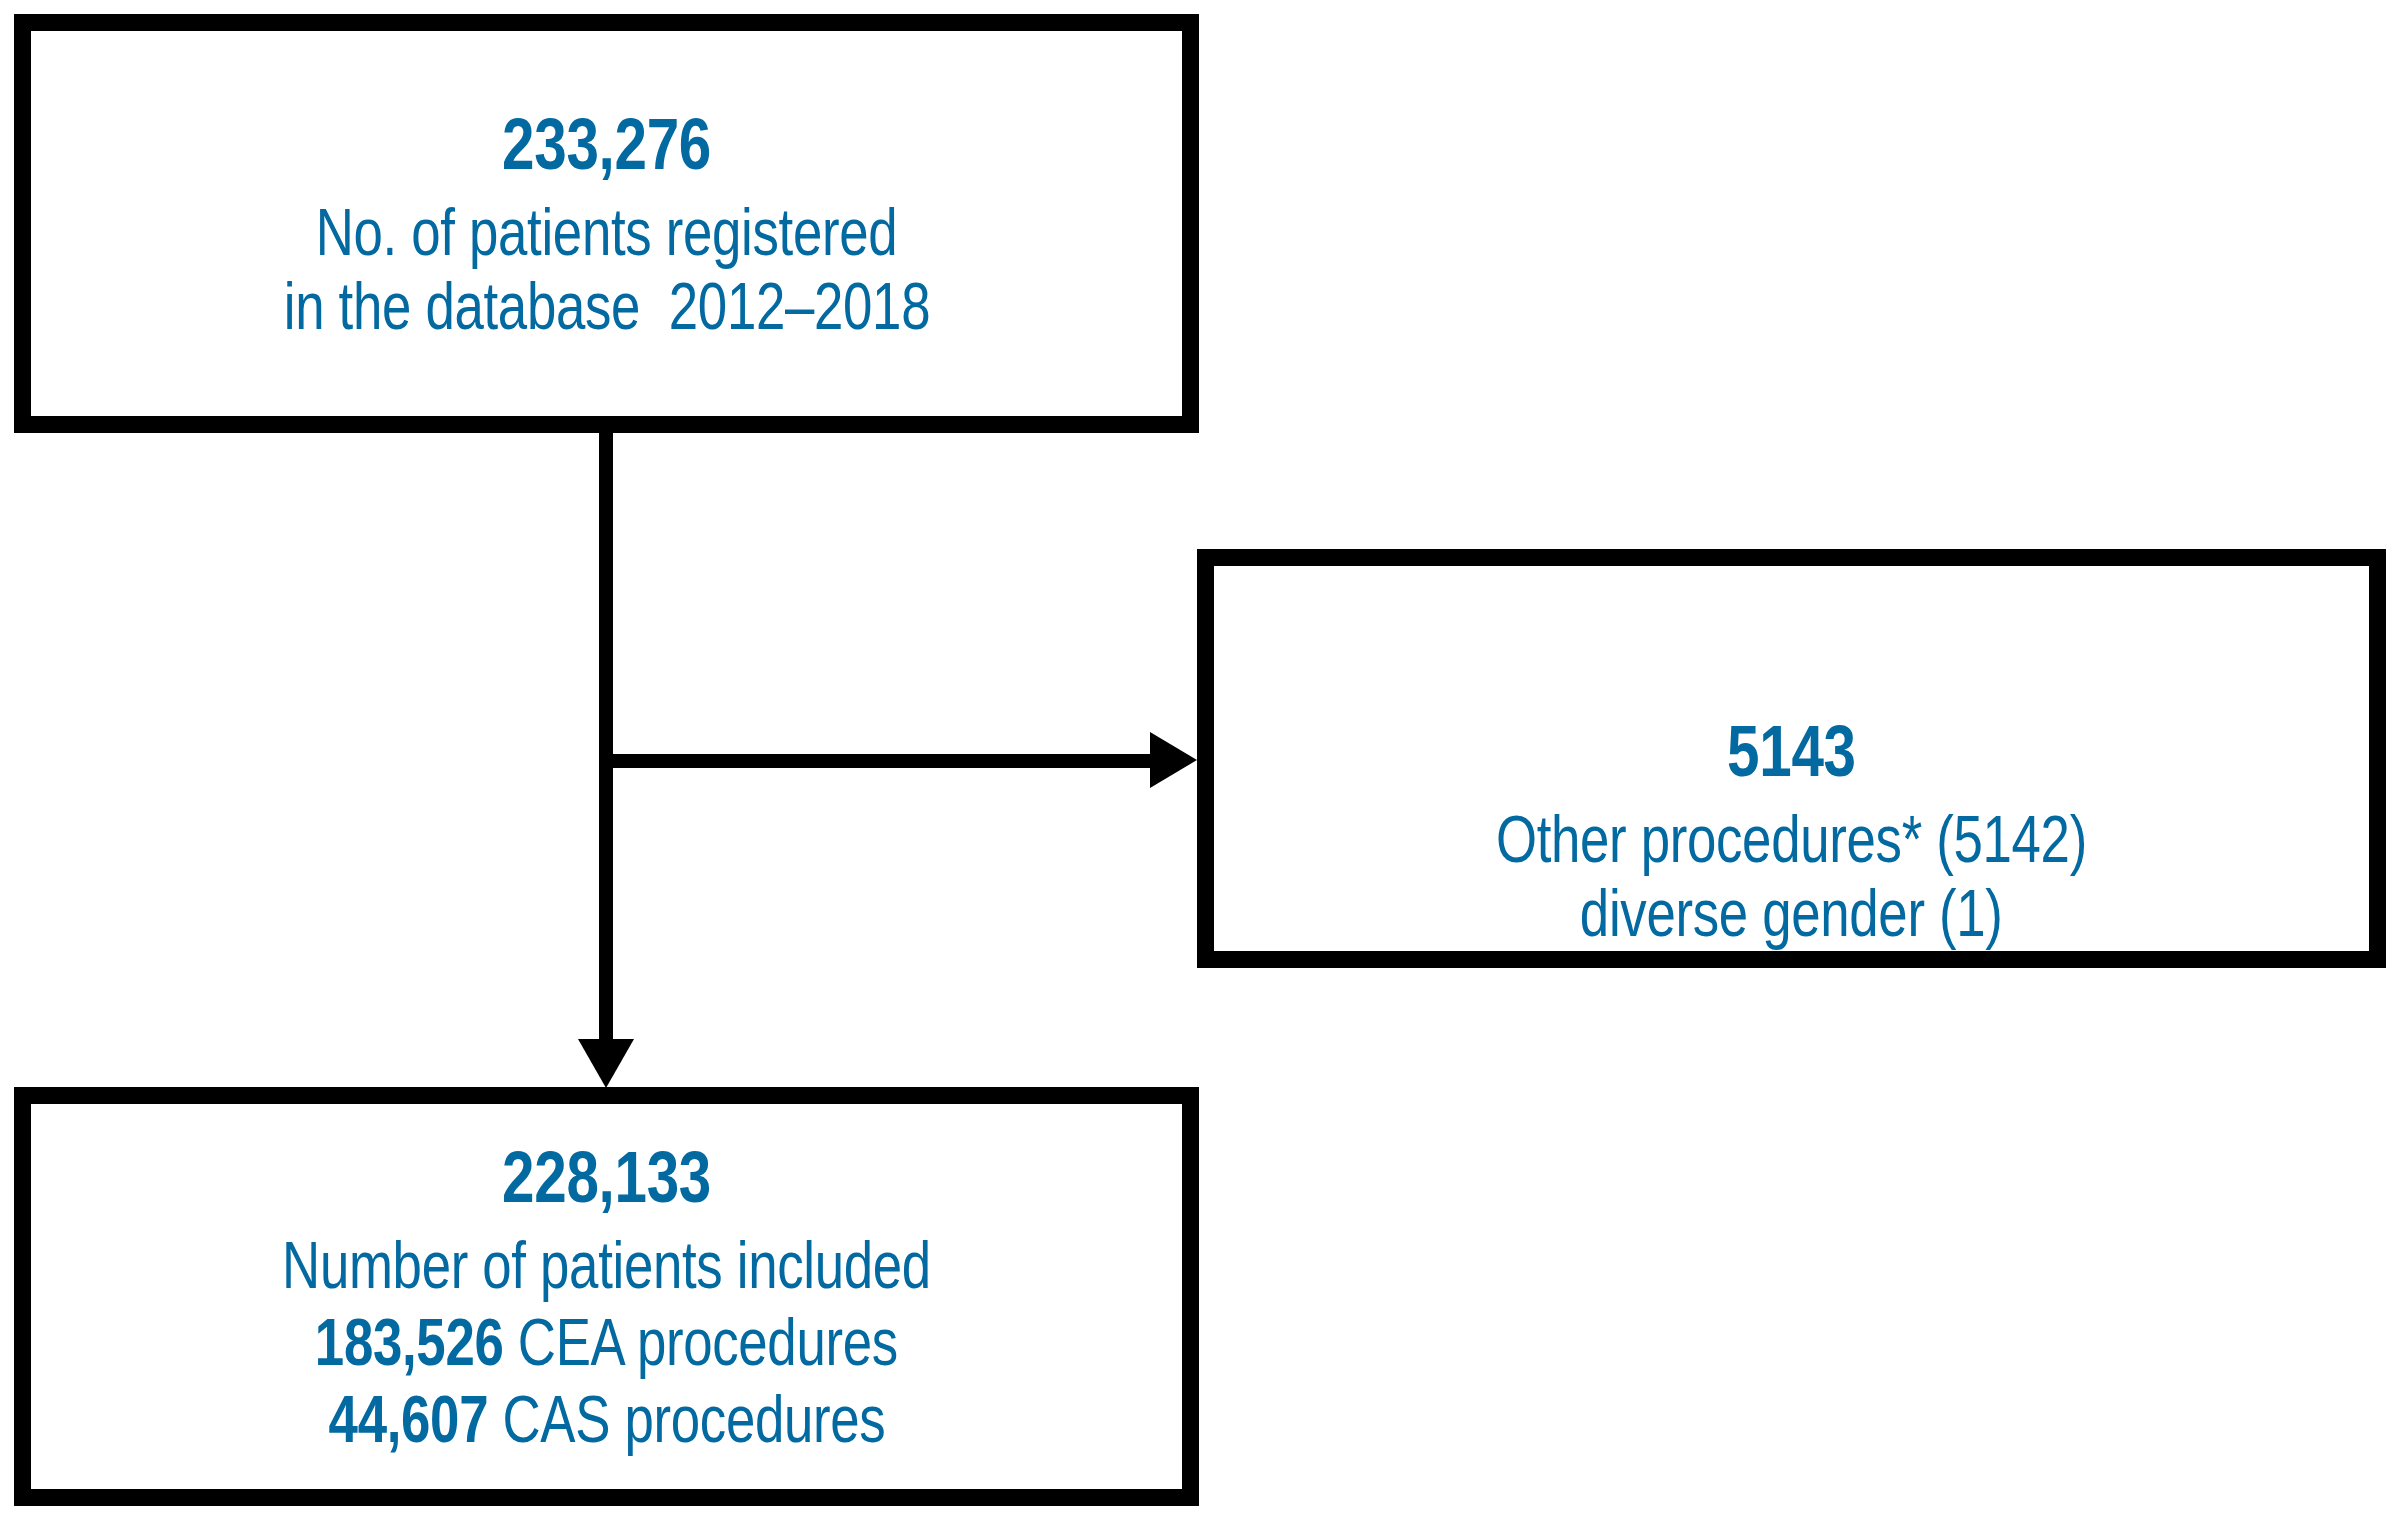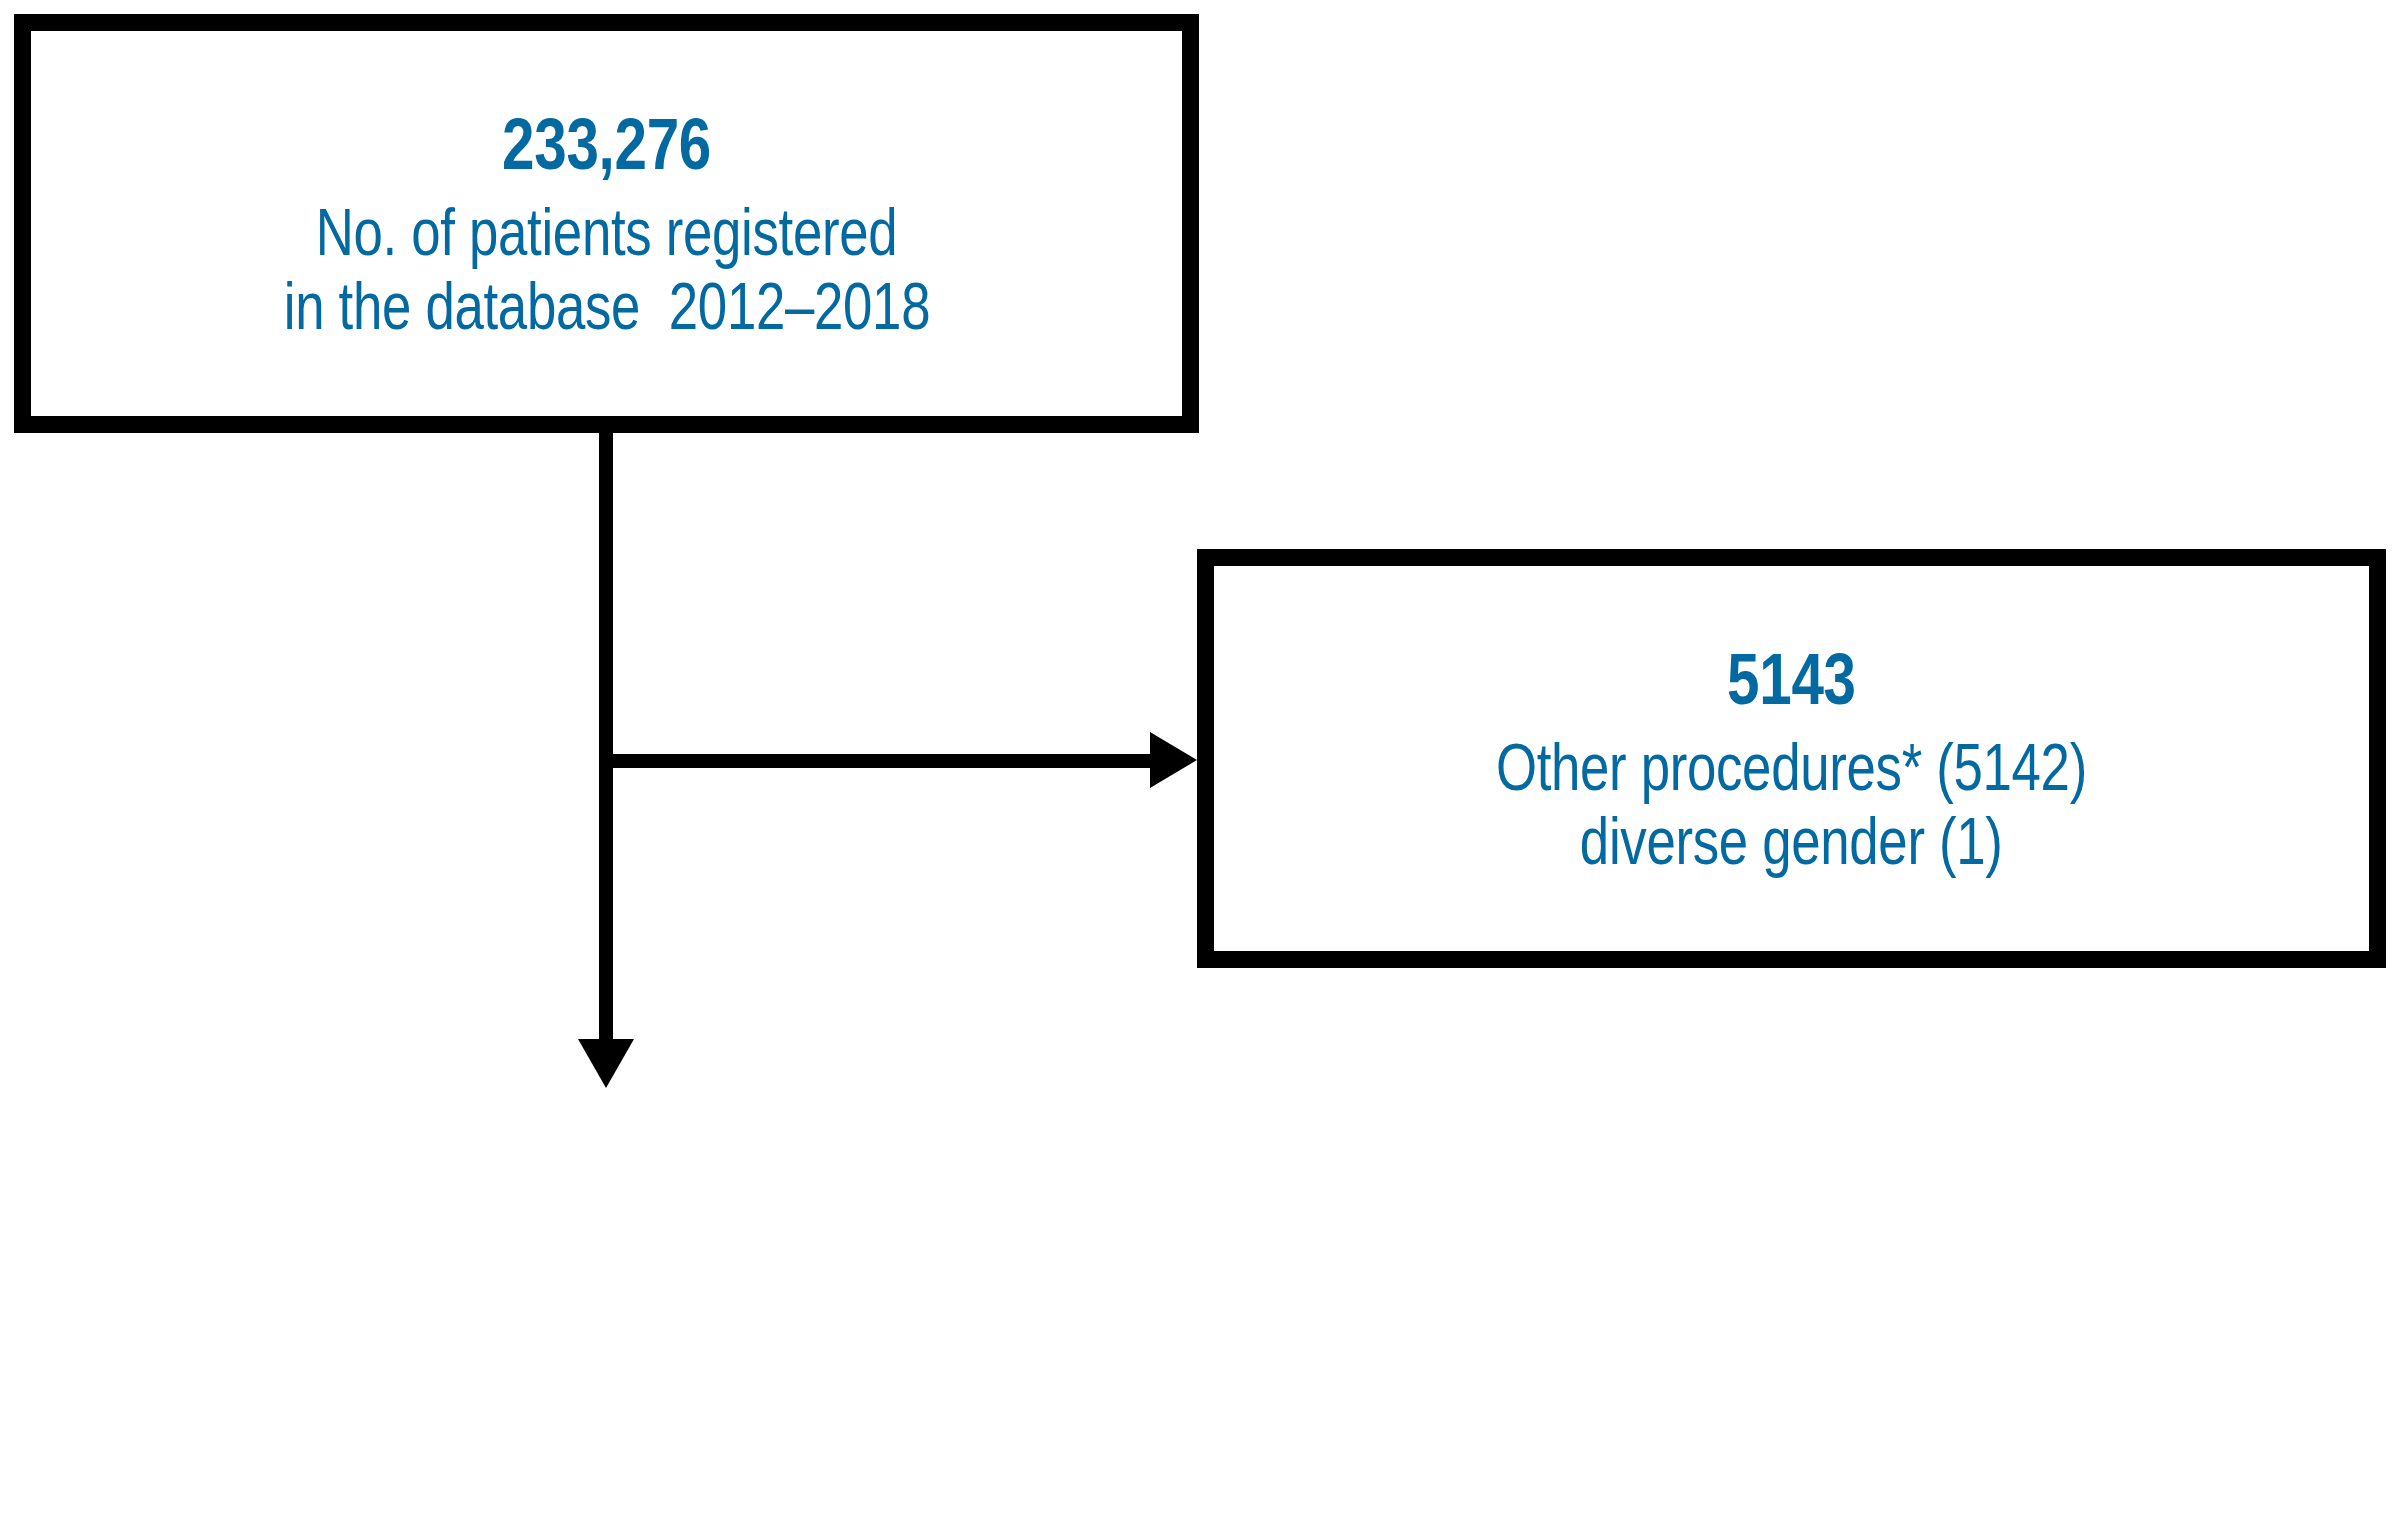--- a/index.html
+++ b/index.html
@@ -38,20 +38,21 @@
     top: 14.2px;
     width: 1185px;
     height: 419px;
   }
 
   #box-excluded {
     left: 1197px;
     top: 549px;
     width: 1189px;
     height: 419px;
+    justify-content: flex-end;
   }
 
   #box-included {
     left: 14.2px;
     top: 1087px;
     width: 1185px;
     height: 419px;
   }
 
   
@@ -140,20 +141,26 @@
     <span class="line body-line">No. of patients registered</span>
     <span class="line body-line">in the database  2012–2018</span>
   </div>
 
   <div class="node-box" id="box-excluded">
     <span class="line headline">5143</span>
     <span class="line body-line">Other procedures* (5142)</span>
     <span class="line body-line">diverse gender (1)</span>
   </div>
 
+  <div class="node-box" id="box-included">
+    <span class="line headline">228,133</span>
+    <span class="line body-line">Number of patients included</span>
+    <span class="line body-line"><b>183,526</b><span> CEA procedures</span></span>
+    <span class="line body-line"><b>44,607</b><span> CAS procedures</span></span>
+  </div>
 
   <div class="conn" id="conn-vertical"></div>
 
   <div class="conn" id="conn-horizontal"></div>
 
   <div class="arrowhead" id="arrow-right"></div>
   <div class="arrowhead" id="arrow-down"></div>
 
 </div>
 

